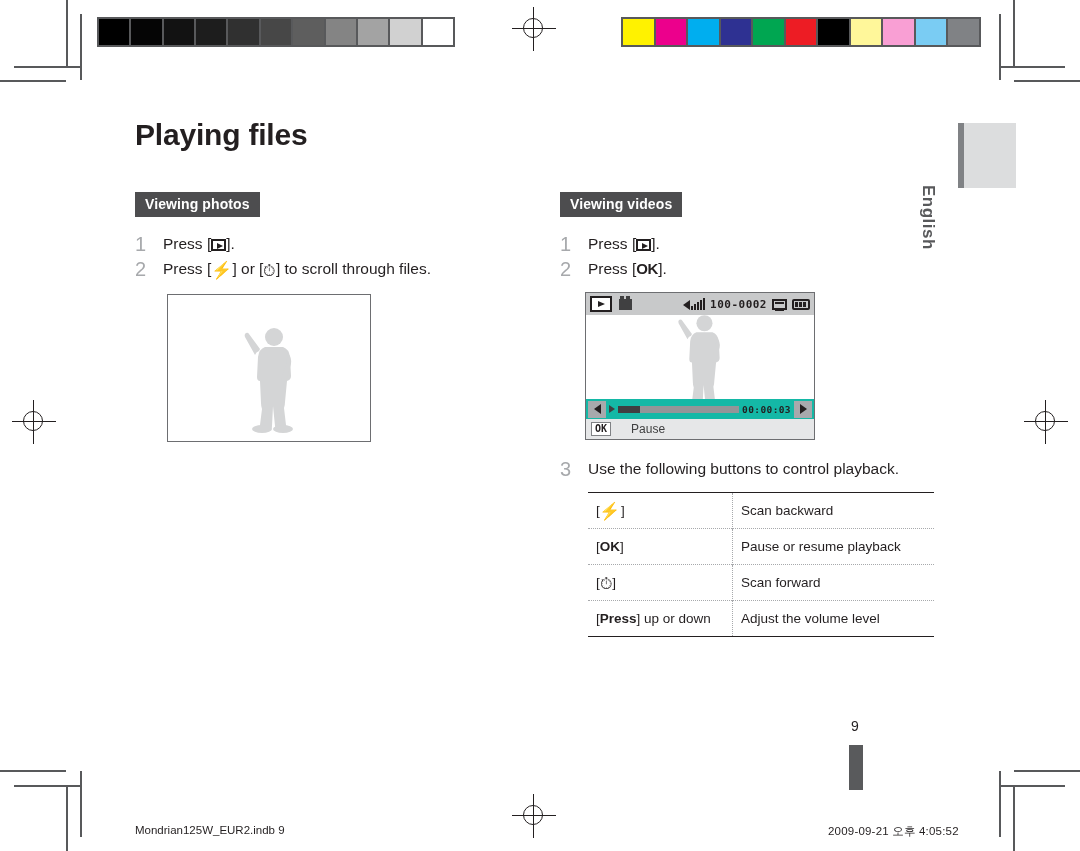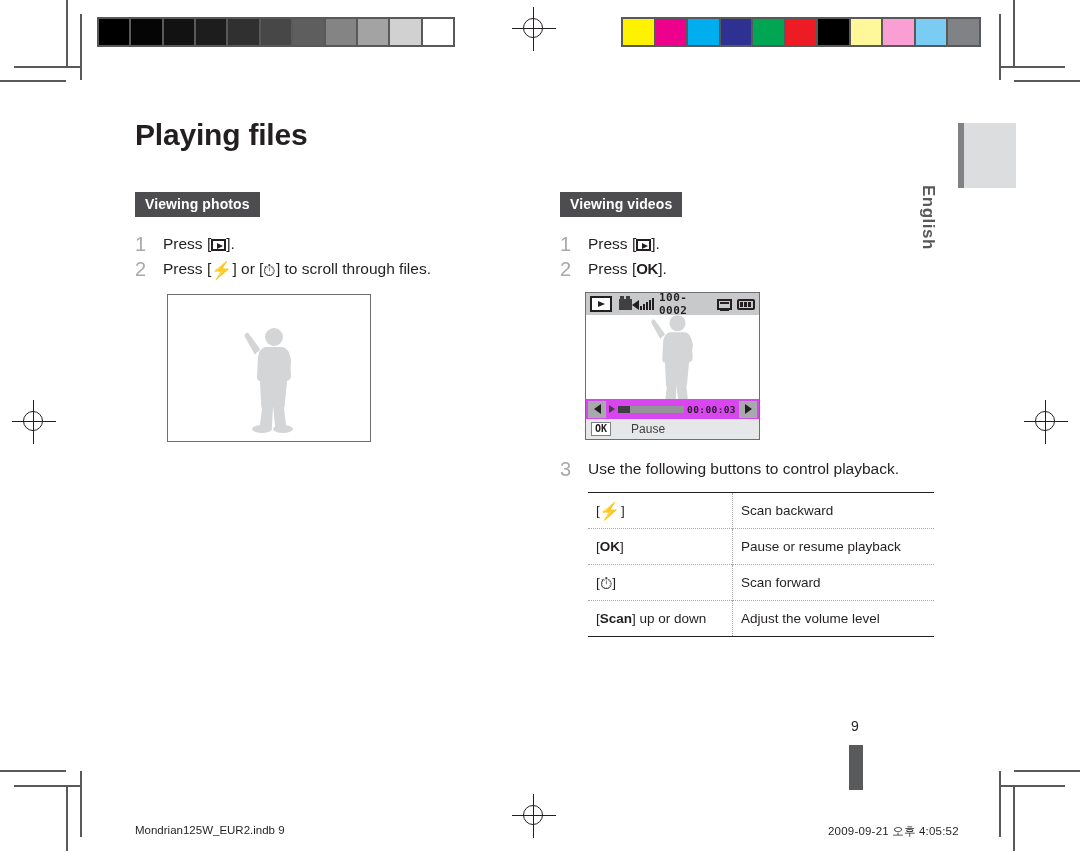--- a/index.html
+++ b/index.html
@@ -161,21 +161,21 @@
     background: #ffffff;
     box-sizing: border-box;
     font-family: "DejaVu Sans Mono", monospace;
   }
   #lcd-photo {
     width: 204px; height: 148px;
     margin-top: 14px;
     margin-left: 32px;
   }
   #lcd-video {
-    width: 175px; height: 148px;
+    width: 230px; height: 148px;
     margin-top: 12px;
     margin-left: 25px;
   }
   .lcd-bar-top {
     position: absolute;
     left: 0; top: 0; right: 0;
     height: 22px;
     display: flex;
     align-items: center;
     padding: 0 4px;
@@ -286,21 +286,21 @@
     transform: translateX(-50%);
     width: 72px;
     height: 112px;
   }
   #lcd-video .figure { bottom: 30px; height: 100px; }
 
   .lcd-bar-bottom {
     position: absolute;
     left: 0; right: 0; bottom: 20px;
     height: 20px;
-    background: #d946ef;
+    background: #14b8a6;
     display: flex;
     align-items: center;
     padding: 0 2px;
     box-sizing: border-box;
   }
   .rew-btn, .ff-btn {
     width: 18px; height: 17px;
     background: #a7a9ac;
     position: relative;
     flex: 0 0 auto;
@@ -654,21 +654,21 @@
       </tr>
       <tr>
         <td class="key-col"><span>[</span><span class="bold-key">OK</span><span>]</span></td>
         <td>Pause or resume playback</td>
       </tr>
       <tr>
         <td class="key-col"><span>[</span><span class="key-timer">⏱</span><span>]</span></td>
         <td>Scan forward</td>
       </tr>
       <tr>
-        <td class="key-col"><span>[</span><span class="bold-key">Scan</span><span>] up or down</span></td>
+        <td class="key-col"><span>[</span><span class="bold-key">Press</span><span>] up or down</span></td>
         <td>Adjust the volume level</td>
       </tr>
     </tbody>
   </table>
 </div>
 
 <div id="lang-tab-box"></div>
 <div id="lang-tab-label">English</div>
 
 <div id="page-num">9</div>

